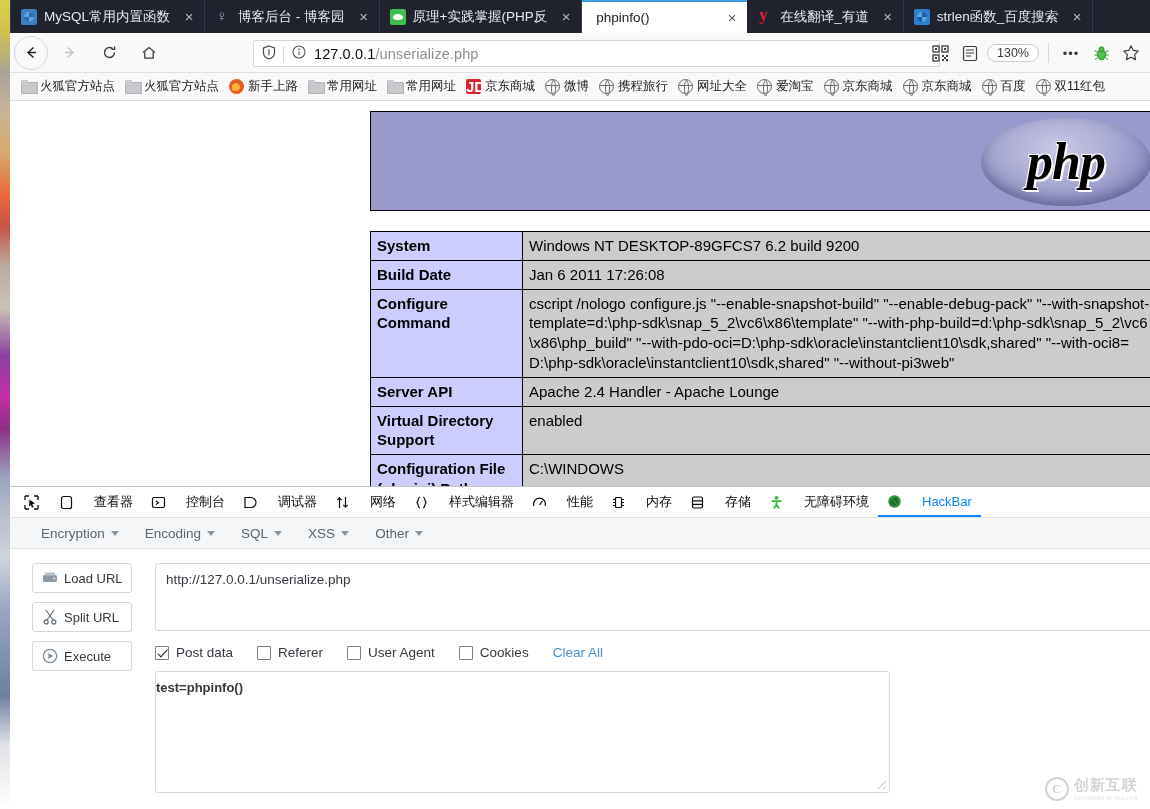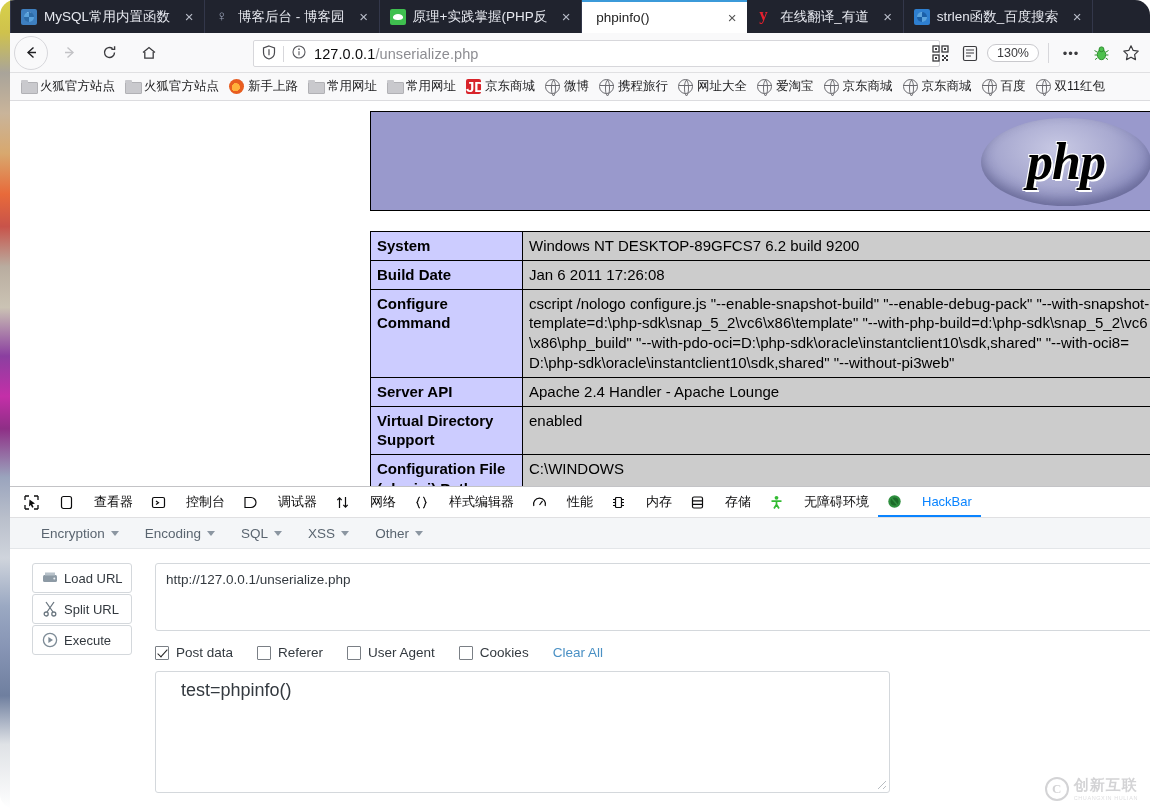--- a/index.html
+++ b/index.html
@@ -3,21 +3,21 @@
 <meta charset="utf-8">
 <style>
   * { box-sizing: border-box; }
   html, body {
     margin: 0; padding: 0;
     width: 1150px; height: 809px;
     overflow: hidden;
     font-family: "Liberation Sans", sans-serif;
     background: #ffffff;
   }
-  #app { position: relative; width: 1150px; height: 809px; overflow: hidden; border-radius: 15px; }
+  #app { position: relative; width: 1150px; height: 809px; overflow: hidden; }
 
   
   .desktop-strip {
     position: absolute; left: 0; top: 0; width: 12px; height: 809px;
     background: linear-gradient(180deg,
       #d8d14a 0%, #cfc24c 4%, #a9a49a 9%,
       #c9b49a 14%, #d8a86e 19%, #e86a3a 24%,
       #c8534a 28%, #b9ada0 33%, #cbc3b4 38%,
       #8b3fa0 44%, #c42fa8 49%, #8e2f86 53%,
       #9aa4bd 59%, #b9bfcb 64%, #cfd4dc 69%,
@@ -195,21 +195,21 @@
     background: #f4f6f8; border-bottom: 1px solid #e3e6e9; padding-left: 18px;
   }
   .hb-menu .mi {
     font-size: 13.5px; color: #5a6570; padding: 0 13px; display:flex;align-items:center;gap:6px;
   }
   .caret { width:0;height:0;border-left:4px solid transparent;border-right:4px solid transparent;border-top:5px solid #8b96a1;display:inline-block;}
 
   .hb-body { position: relative; padding: 12px 0 0 0; background:#fff; height: 260px;}
   .hb-left { position: absolute; left: 22px; top: 14px; width: 100px; }
   .hb-btn {
-    width: 100px; height: 30px; margin-bottom: 1px;
+    width: 100px; height: 30px; margin-bottom: 9px;
     border: 1px solid #d4d8dc; border-radius: 3px; background: #fff;
     display: flex; align-items: center; gap: 6px; padding-left: 9px;
     font-size: 13px; color: #33393f;
   }
   .hb-btn .bico { width: 16px; height: 16px; position: relative; flex:0 0 16px;}
   .urlbox {
     position: absolute; left: 145px; top: 14px; width: 1000px; height: 68px;
     border: 1px solid #d4d8dc; border-radius: 3px; background: #fff;
     font-size: 13.5px; color: #33393f; padding: 8px 10px;
     font-family: "Liberation Sans", sans-serif;
@@ -225,21 +225,21 @@
   }
   .cbox.on::after {
     content: ""; position: absolute; left: 4px; top: 0px;
     width: 4px; height: 9px; border: solid #222; border-width: 0 1.6px 1.6px 0;
     transform: rotate(42deg);
   }
   .clearall { color: #4a90c4; font-size: 13.5px; }
   .postbox {
     position: absolute; left: 145px; top: 122px; width: 735px; height: 122px;
     border: 1px solid #d4d8dc; border-radius: 3px; background: #fff;
-    font-size: 18px; color: #33393f; padding: 8px 25px;
+    font-size: 13px; color: #33393f; padding: 8px 0; font-weight: bold;
   }
   .resize-grip {
     position: absolute; right: 3px; bottom: 3px; width: 8px; height: 8px;
     background:
       linear-gradient(135deg, transparent 46%, #b8bdc2 46% 54%, transparent 54%),
       linear-gradient(135deg, transparent 76%, #b8bdc2 76% 84%, transparent 84%);
   }
 
   
   .watermark {

